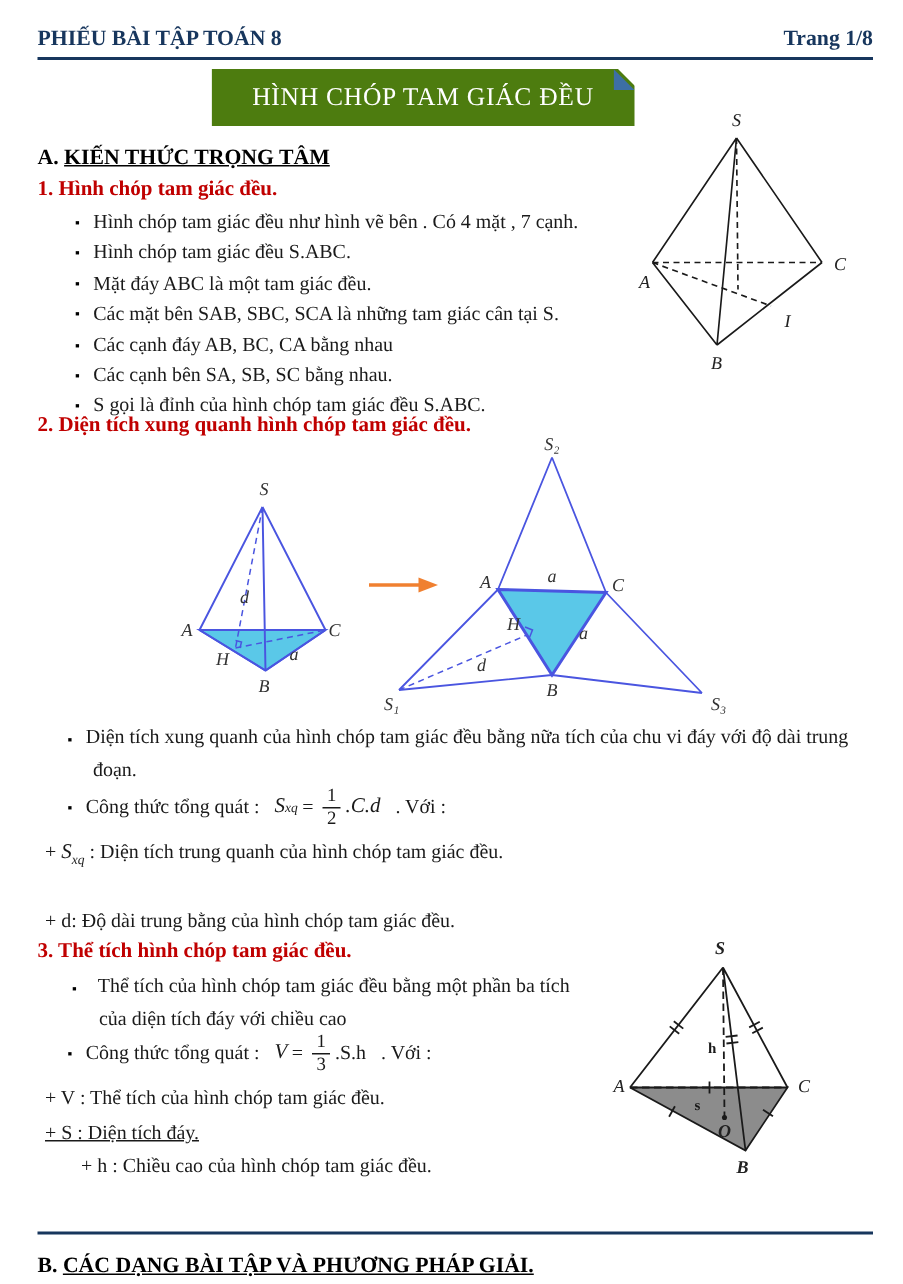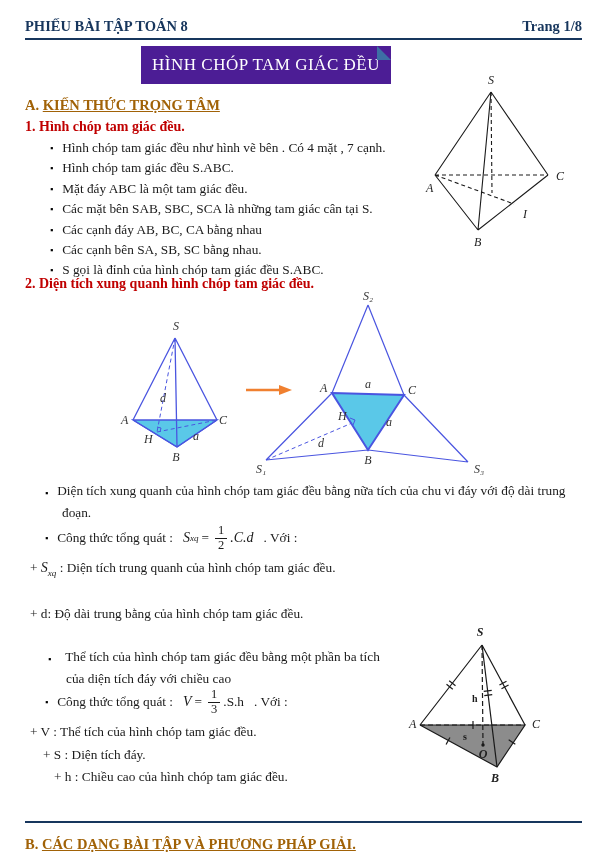--- a/index.html
+++ b/index.html
@@ -11,32 +11,32 @@
   }
   
   .header {
     position:absolute; left:25px; right:20px; top:18px;
     display:flex; justify-content:space-between; align-items:flex-end;
     border-bottom:2px solid #17365D; padding-bottom:3px;
     color:#17365D; font-weight:bold; font-size:14.5px;
   }
   
   .banner {
-    position:absolute; left:141px; top:46px; width:250px; height:38px;
-    background:#4c1d95;
+    position:absolute; left:141px; top:46px; width:282px; height:38px;
+    background:#4d7c0f;
     clip-path:polygon(0 0, 271px 0, 285px 14px, 285px 38px, 0 38px);
     display:flex; align-items:center; justify-content:center;
   }
   .banner .fold {
     position:absolute; right:0; top:0; width:14px; height:14px;
     background:#3D6FA5; clip-path:polygon(0 0, 100% 100%, 0 100%);
   }
   .banner-title { color:#ffffff; font-size:17px; letter-spacing:.5px; }
   
-  .h-section { position:absolute; left:25px; font-size:14.5px; font-weight:bold; color:#a16207; }
+  .h-section { position:absolute; left:25px; font-size:14.5px; font-weight:bold; color:#000000; }
   .h-section .utitle { text-decoration:underline; }
   .h-sub { position:absolute; left:25px; font-size:14px; font-weight:bold; color:#C00000; }
   
   .blist { position:absolute; left:50px; top:138px; list-style:none; width:370px; }
   .blist li { display:flex; font-size:13.3px; line-height:20.4px; }
   .bullet-marker { font-size:9px; margin-right:9px; line-height:20.4px; color:#000; }
   .brow { position:absolute; display:flex; font-size:13.3px; }
   .brow .bullet-marker { margin-right:9px; }
   .plainline { position:absolute; font-size:13.3px; }
   
@@ -179,20 +179,21 @@
     <span class="mathvar">.C.d</span>
     <span class="sp"></span>
     <span>. Với :</span>
   </div>
 
   <div class="plainline" style="left:30px; top:560px;">
     <span>+ </span><span class="mathvar">S</span><span class="mathsub">xq</span><span> : Diện tích trung quanh của hình chóp tam giác đều.</span>
   </div>
   <div class="plainline" style="left:30px; top:606px;">+ d: Độ dài trung bằng của hình chóp tam giác đều.</div>
 
+  <div class="h-sub" style="top:627px;">3. Thể tích hình chóp tam giác đều.</div>
 
   <div class="brow" style="left:48px; top:649px; width:360px;">
     <span class="bullet-marker">▪</span>
     <span style="margin-left:5px;">Thể tích của hình chóp tam giác đều bằng một phần ba tích</span>
   </div>
   <div class="plainline" style="left:66px; top:671px;">của diện tích đáy với chiều cao</div>
 
   <div class="formula-row" style="left:45px; top:686px; height:32px;">
     <span class="bullet-marker">▪</span>
     <span>Công thức tổng quát :  </span>
@@ -202,21 +203,21 @@
     <span class="frac">
         <span class="num">1</span>
         <span class="den">3</span>
       </span>
     <span>.S.h</span>
     <span class="sp"></span>
     <span>. Với :</span>
   </div>
 
   <div class="plainline" style="left:30px; top:724px;">+ V : Thể tích của hình chóp tam giác đều.</div>
-  <div class="plainline" style="left:43px; top:747px;">+ S : Diện tích đáy.</div>
+  <div class="plainline" style="left:30px; top:747px;text-decoration:underline;">+ S : Diện tích đáy.</div>
   <div class="plainline" style="left:30px; top:769px;margin-left:24px;">+ h : Chiều cao của hình chóp tam giác đều.</div>
 
   <svg style="position:absolute; left:408px; top:616px;" width="194" height="186" viewBox="0 0 194 186">
     <polygon points="12,109 117,109 89,151" fill="#8C8C8C" stroke="#1a1a1a" stroke-width="1.2"></polygon>
     <g stroke="#1a1a1a" stroke-width="1.2" fill="none">
       <path d="M74,29 L12,109 M74,29 L117,109 M74,29 L89,151"></path>
       <path stroke-dasharray="5 3" d="M12,109 L117,109 M74,29 L75,129"></path>
 
       <g transform="translate(43,69) rotate(128)">
           <line x1="-2.2" y1="-4" x2="-2.2" y2="4"></line>

